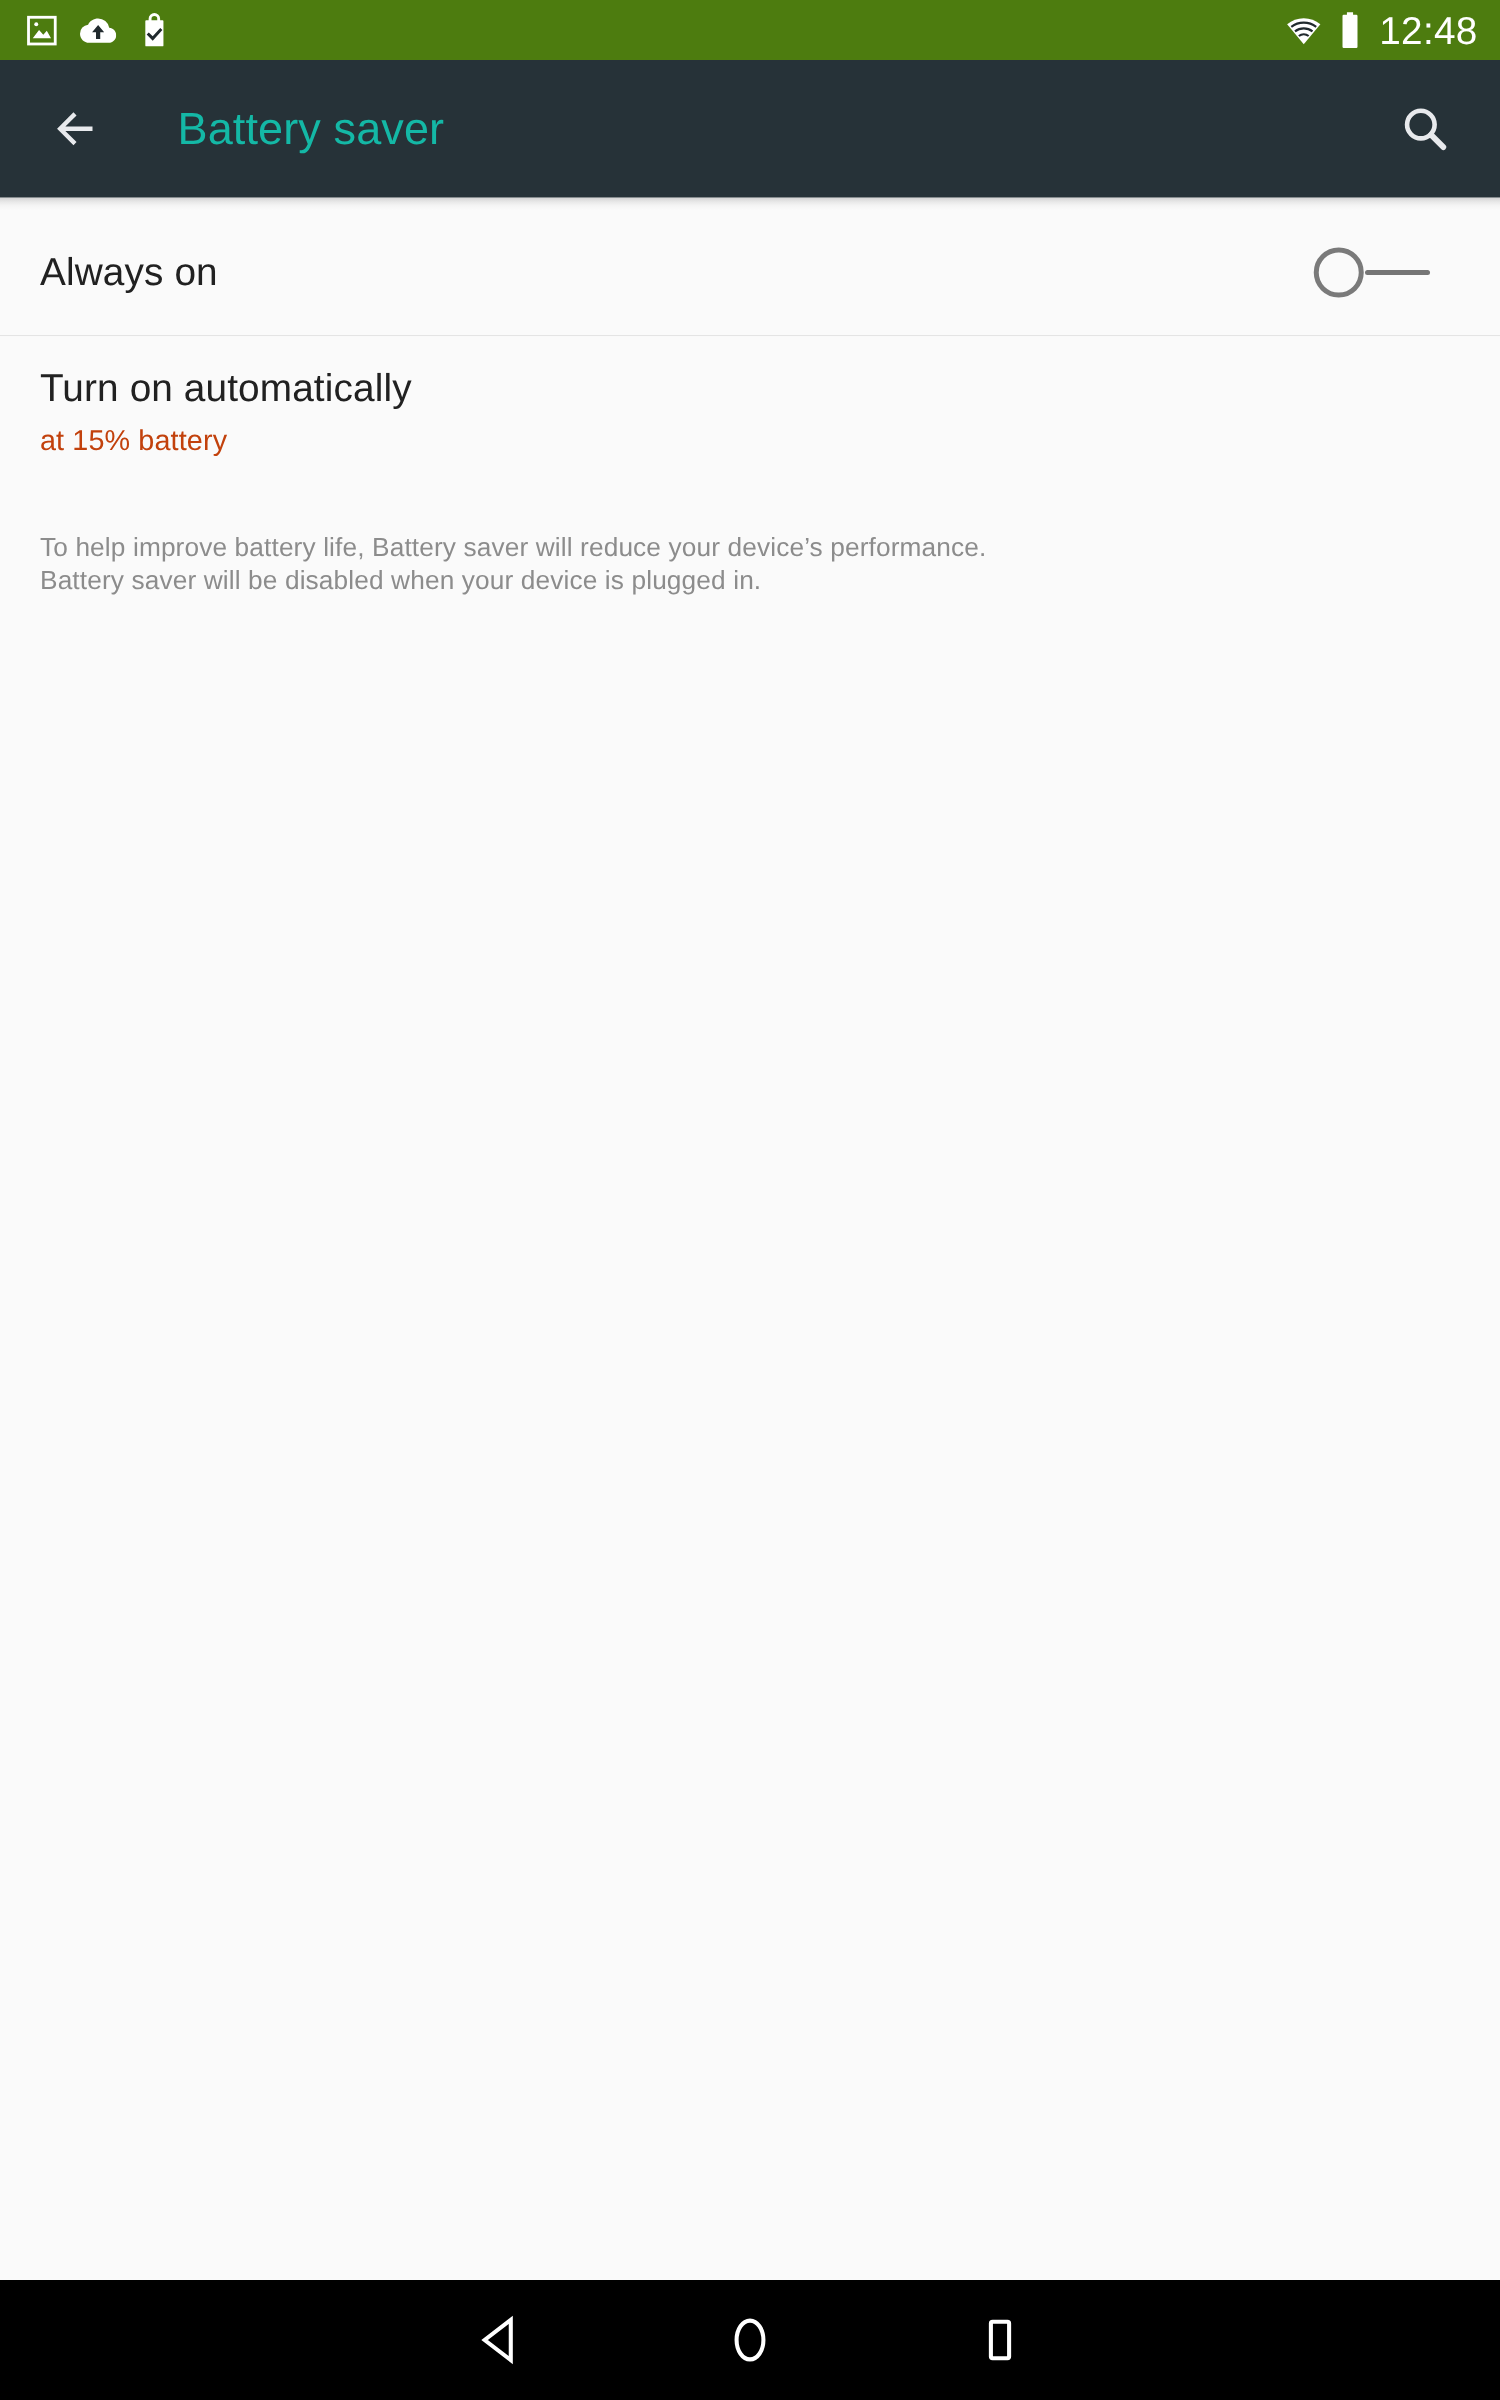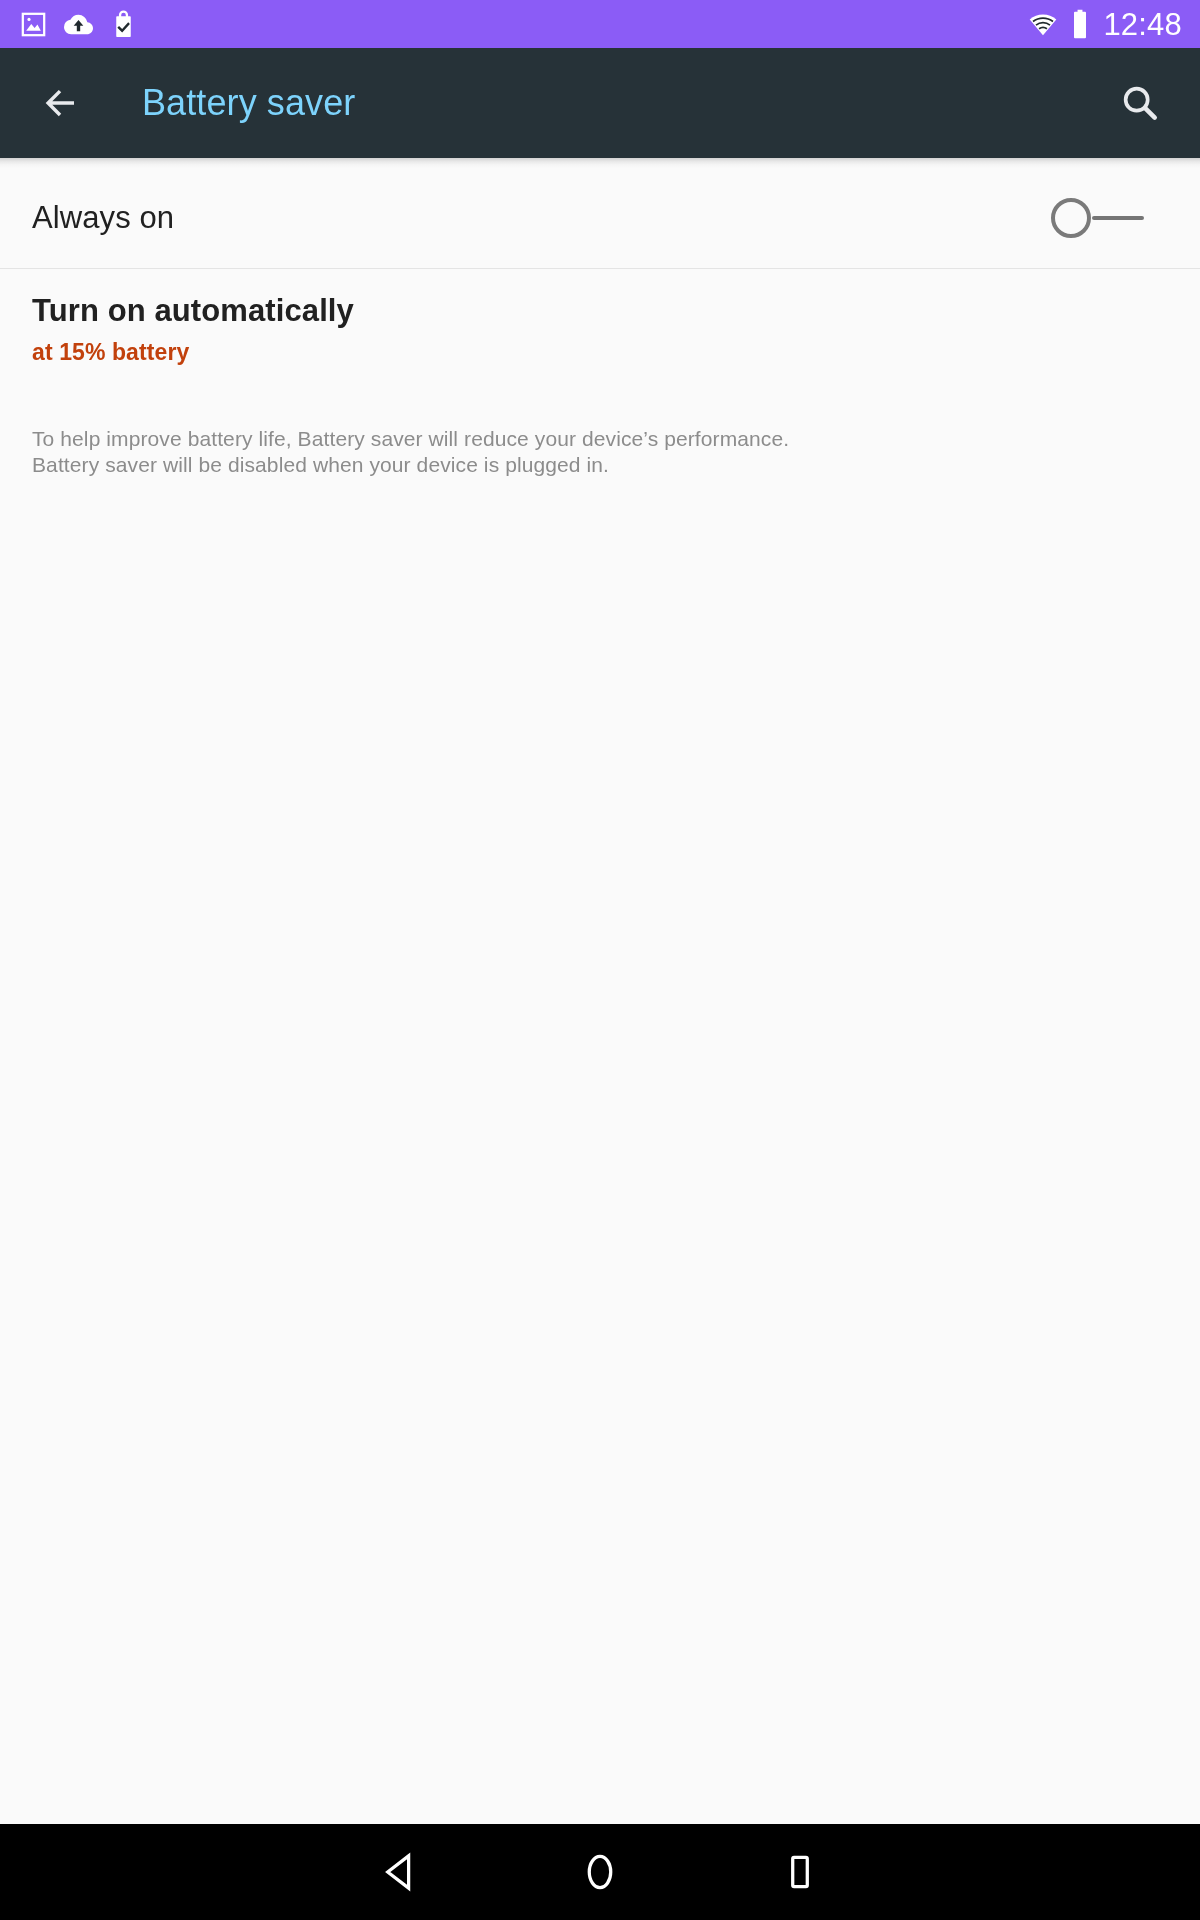--- a/index.html
+++ b/index.html
@@ -20,21 +20,21 @@
     width: 1200px;
     height: 1920px;
     background: #fafafa;
     display: flex;
     flex-direction: column;
   }
 
   
   .status-bar {
     height: 48px;
-    background: #8b5cf6;
+    background: #4d7c0f;
     display: flex;
     align-items: center;
     justify-content: space-between;
     padding: 0 18px 0 20px;
     box-sizing: border-box;
     flex: none;
   }
   .status-left {
     display: flex;
     align-items: center;
@@ -74,21 +74,21 @@
   .back-button {
     width: 64px;
     height: 64px;
     display: flex;
     align-items: center;
     justify-content: center;
     flex: none;
     cursor: pointer;
   }
   .app-bar-title {
-    color: #7dd3fc;
+    color: #14b8a6;
     font-size: 36px;
     font-weight: 400;
     margin-left: 50px;
     letter-spacing: 0.1px;
     white-space: nowrap;
   }
   .app-bar-spacer { flex: 1 1 auto; }
   .search-button {
     width: 64px;
     height: 64px;
@@ -314,21 +314,21 @@
         <div class="pref-title">Always on</div>
       </div>
       <div class="switch">
         <div class="switch-track"></div>
         <div class="switch-thumb"></div>
       </div>
     </div>
 
     <div class="divider"></div>
 
-    <div class="pref-row" style="padding-top:24px; padding-bottom:18px;font-weight:bold;">
+    <div class="pref-row" style="padding-top:24px; padding-bottom:18px;">
       <div class="pref-texts">
         <div class="pref-title">Turn on automatically</div>
         <div class="pref-summary">at 15% battery</div>
       </div>
     </div>
 
     <div class="info-block">
       <div class="info-text">To help improve battery life, Battery saver will reduce your device’s performance.</div>
       <div class="info-text">Battery saver will be disabled when your device is plugged in.</div>
     </div>

